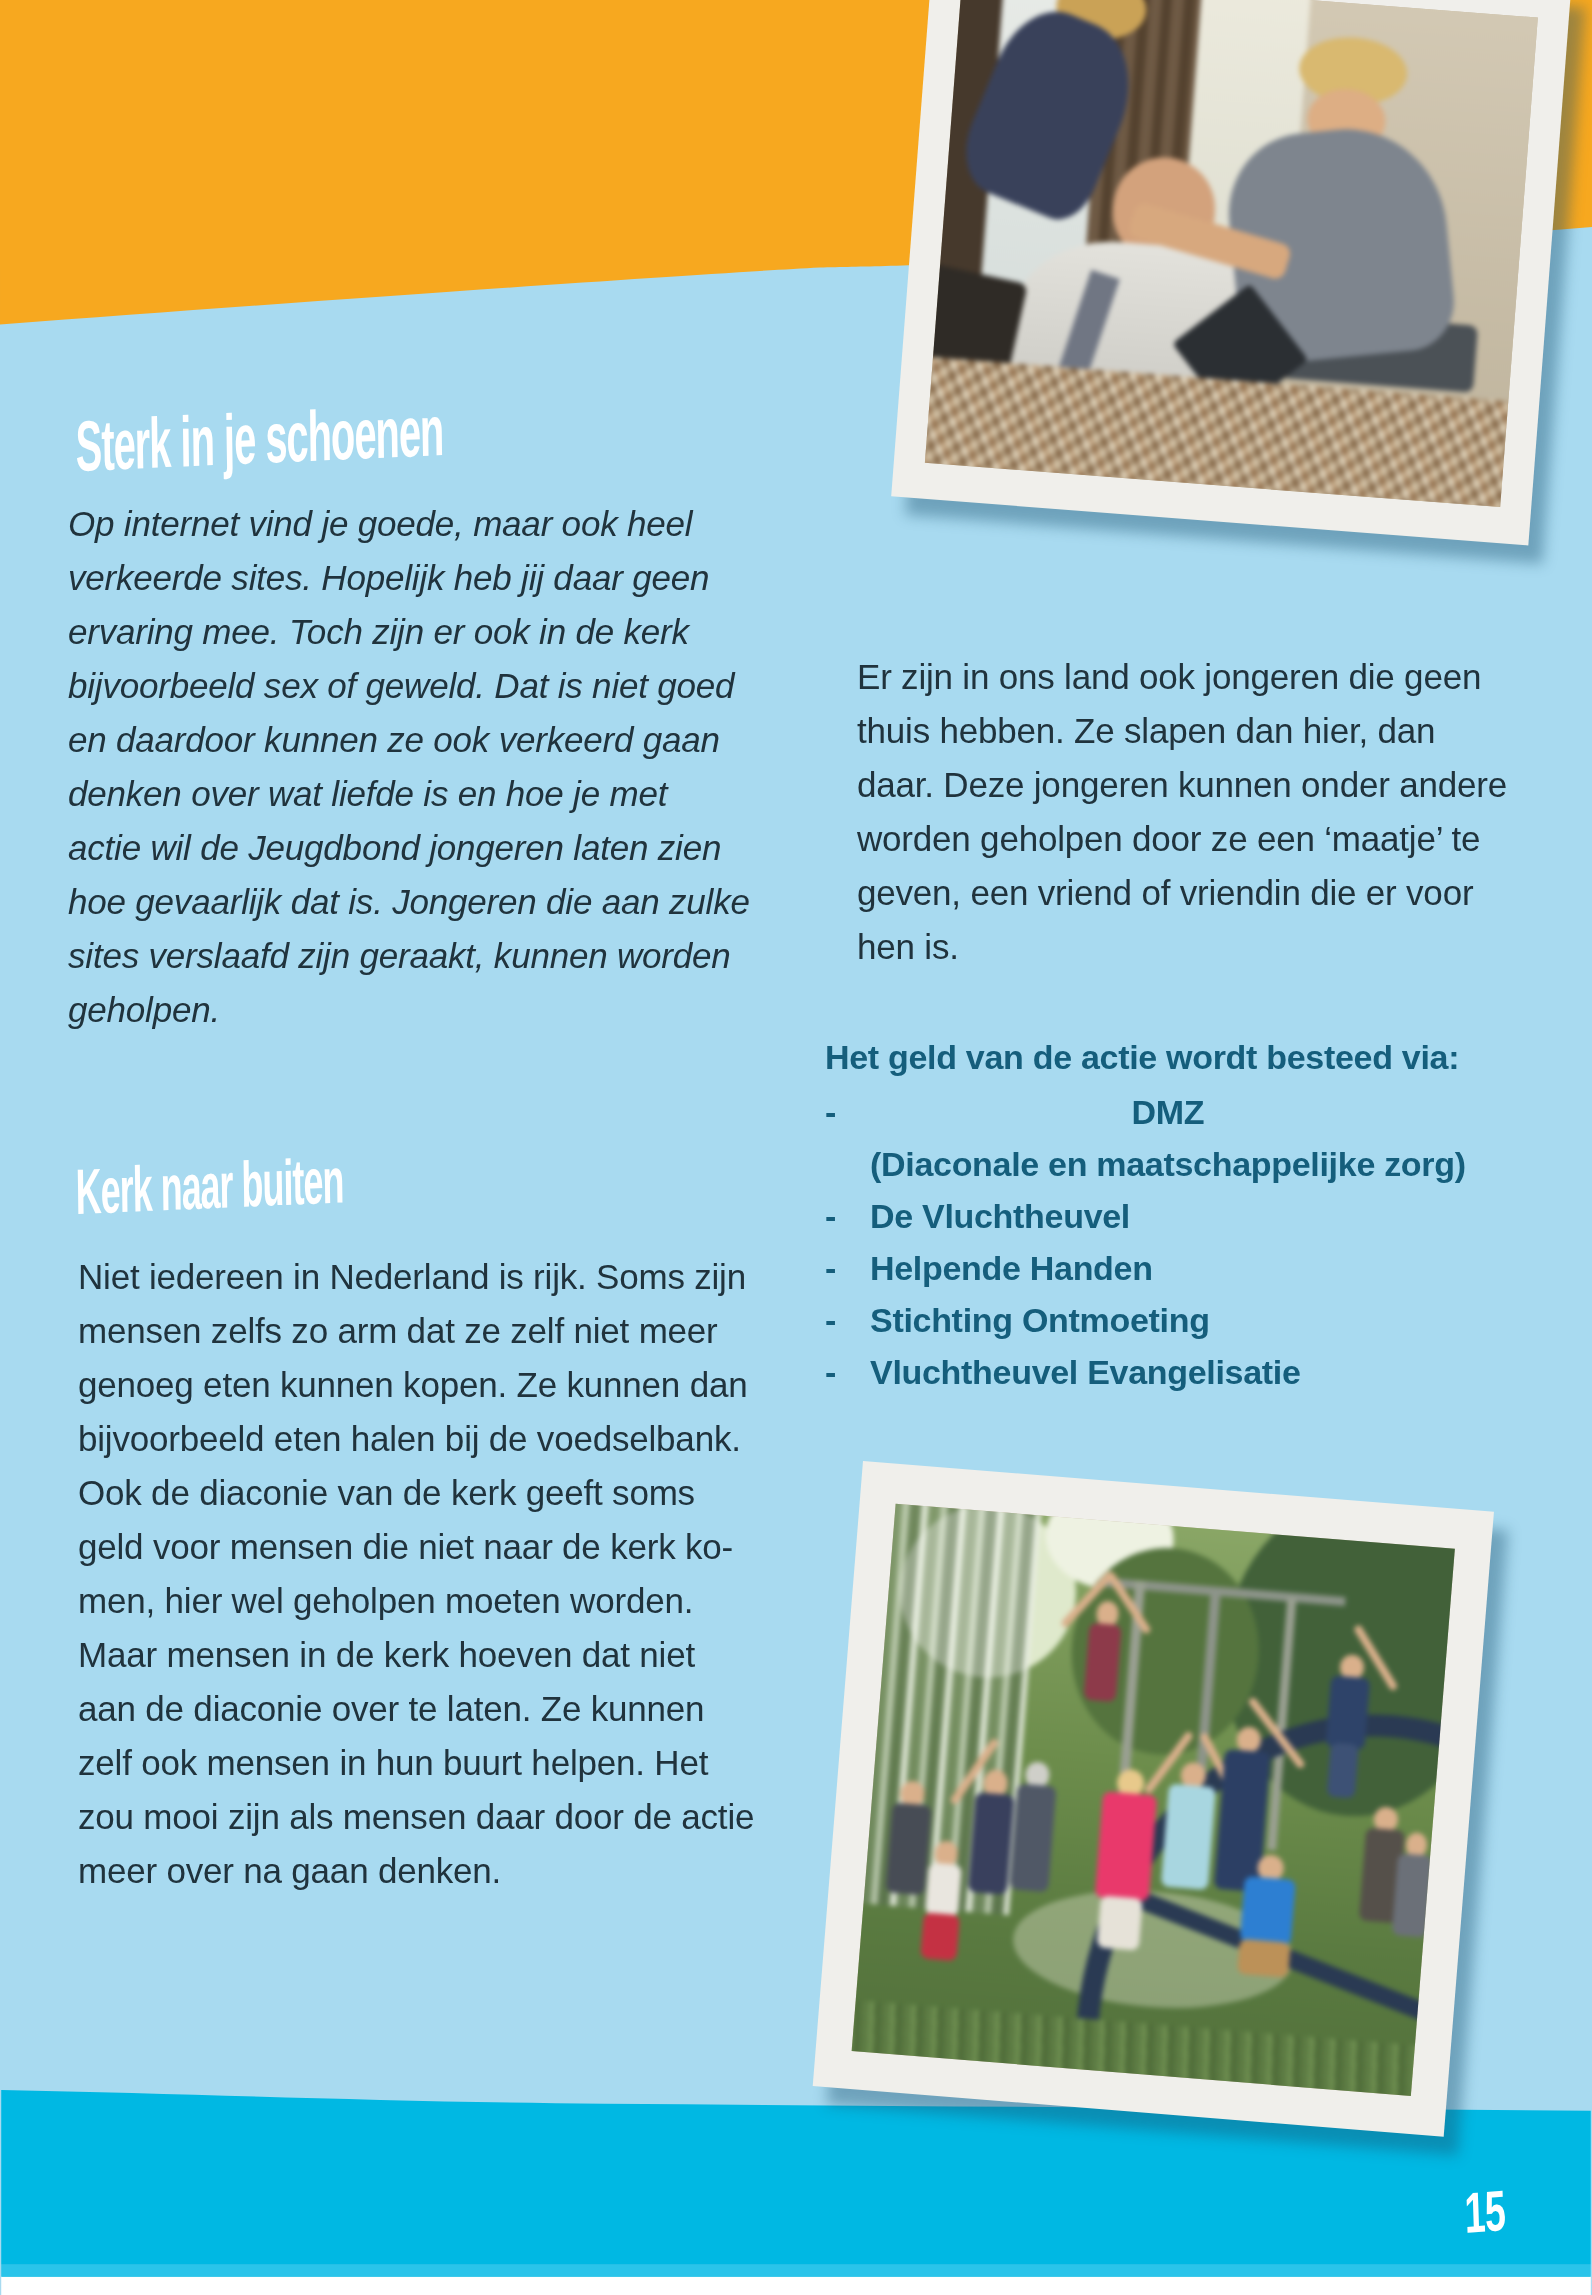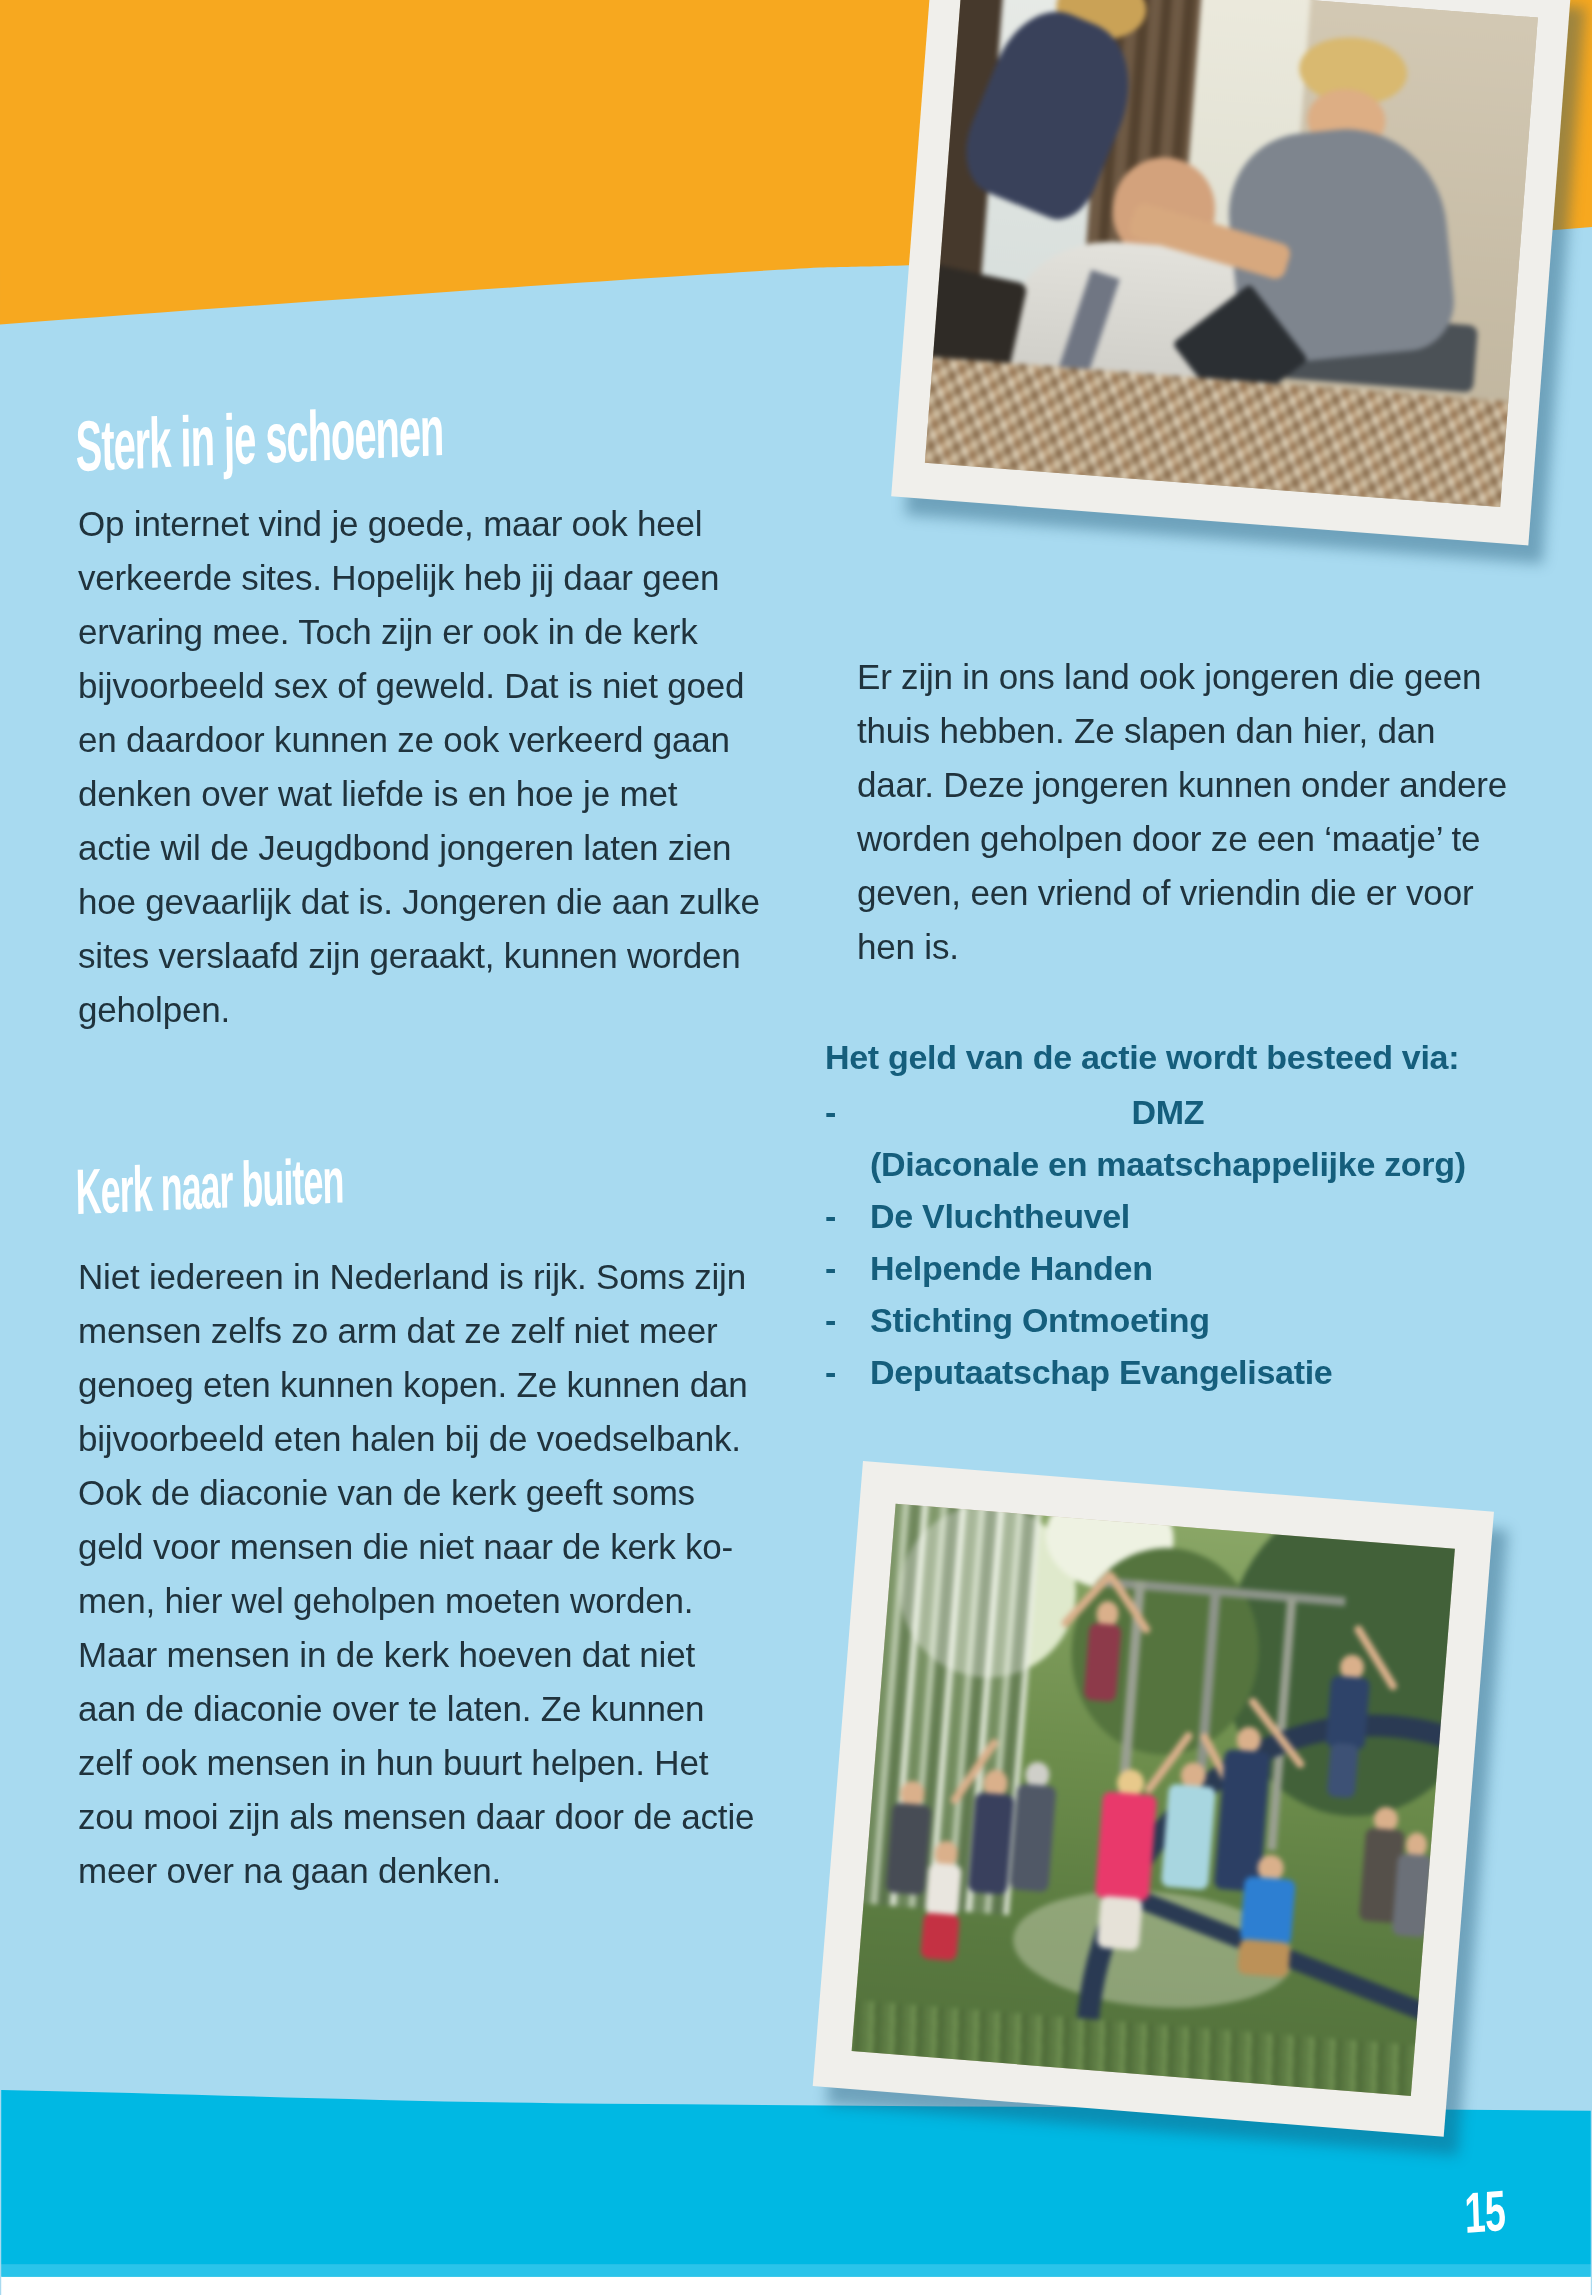--- a/index.html
+++ b/index.html
@@ -8,21 +8,21 @@
   svg.bglayer{position:absolute;left:0;top:0;display:block;}
 
   
   .bodytext{position:absolute;color:#20333D;font-size:35px;letter-spacing:-0.2px;}
   .tline{line-height:54px;white-space:pre;}
   .marker{position:absolute;color:#FFFFFF;font-weight:bold;white-space:pre;}
   .marker .mk{display:inline-block;transform:scaleX(.56) rotate(-1.4deg);transform-origin:left 72%;
               letter-spacing:-1.7px;}
   #h1{left:76px;top:406px;font-size:71px;}
   #h2{left:76px;top:1155px;font-size:64px;}
-  #para1{left:78px;top:497px;}
+  #para1{left:68px;top:497px;font-style:italic;}
   #para2{left:78px;top:1250px;}
   #rpara{left:857px;top:650px;}
   #besteed{position:absolute;left:825px;top:1032px;color:#155E7C;font-weight:bold;font-size:34px;
            letter-spacing:-0.3px;}
   #besteed .bh{line-height:50px;white-space:pre;}
   .blist{margin-top:3.5px;}
   .list-item{display:flex;align-items:flex-start;}
   .list-item .dash{width:45px;line-height:52px;}
   .item-lines .tline{line-height:52px;text-align:center;}
   #pageno{left:1465px;top:2180px;font-size:57px;}
@@ -154,21 +154,21 @@
       </div>
       <div class="list-item">
         <span class="dash">-</span>
         <div class="item-lines">
             <div class="tline">Stichting Ontmoeting</div>
           </div>
       </div>
       <div class="list-item">
         <span class="dash">-</span>
         <div class="item-lines">
-            <div class="tline">Deputaatschap Evangelisatie</div>
+            <div class="tline">Vluchtheuvel Evangelisatie</div>
           </div>
       </div>
     </div>
   </div>
 
   <div class="photo" id="photoBottom">
     <div class="scene">
       <div class="blurwrap">
         <div style="inset:0;background:linear-gradient(180deg,#8ba768 0%,#6c8c4c 45%,#5a7a41 75%,#52703c 100%)"></div>
         <div style="left:4%;top:1%;width:30%;height:30%;background:#dfe9cc;border-radius:50%"></div>

